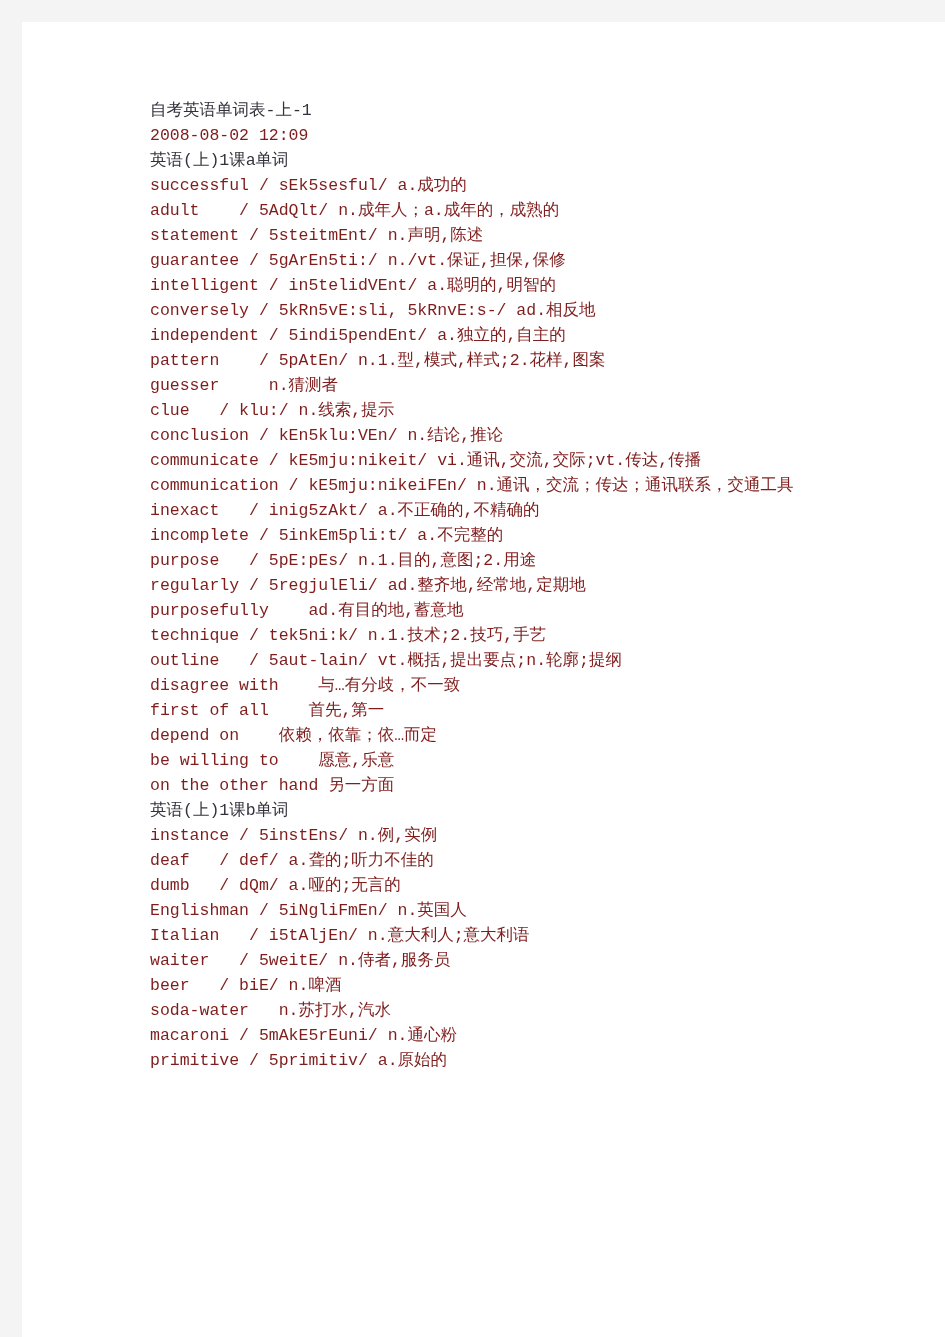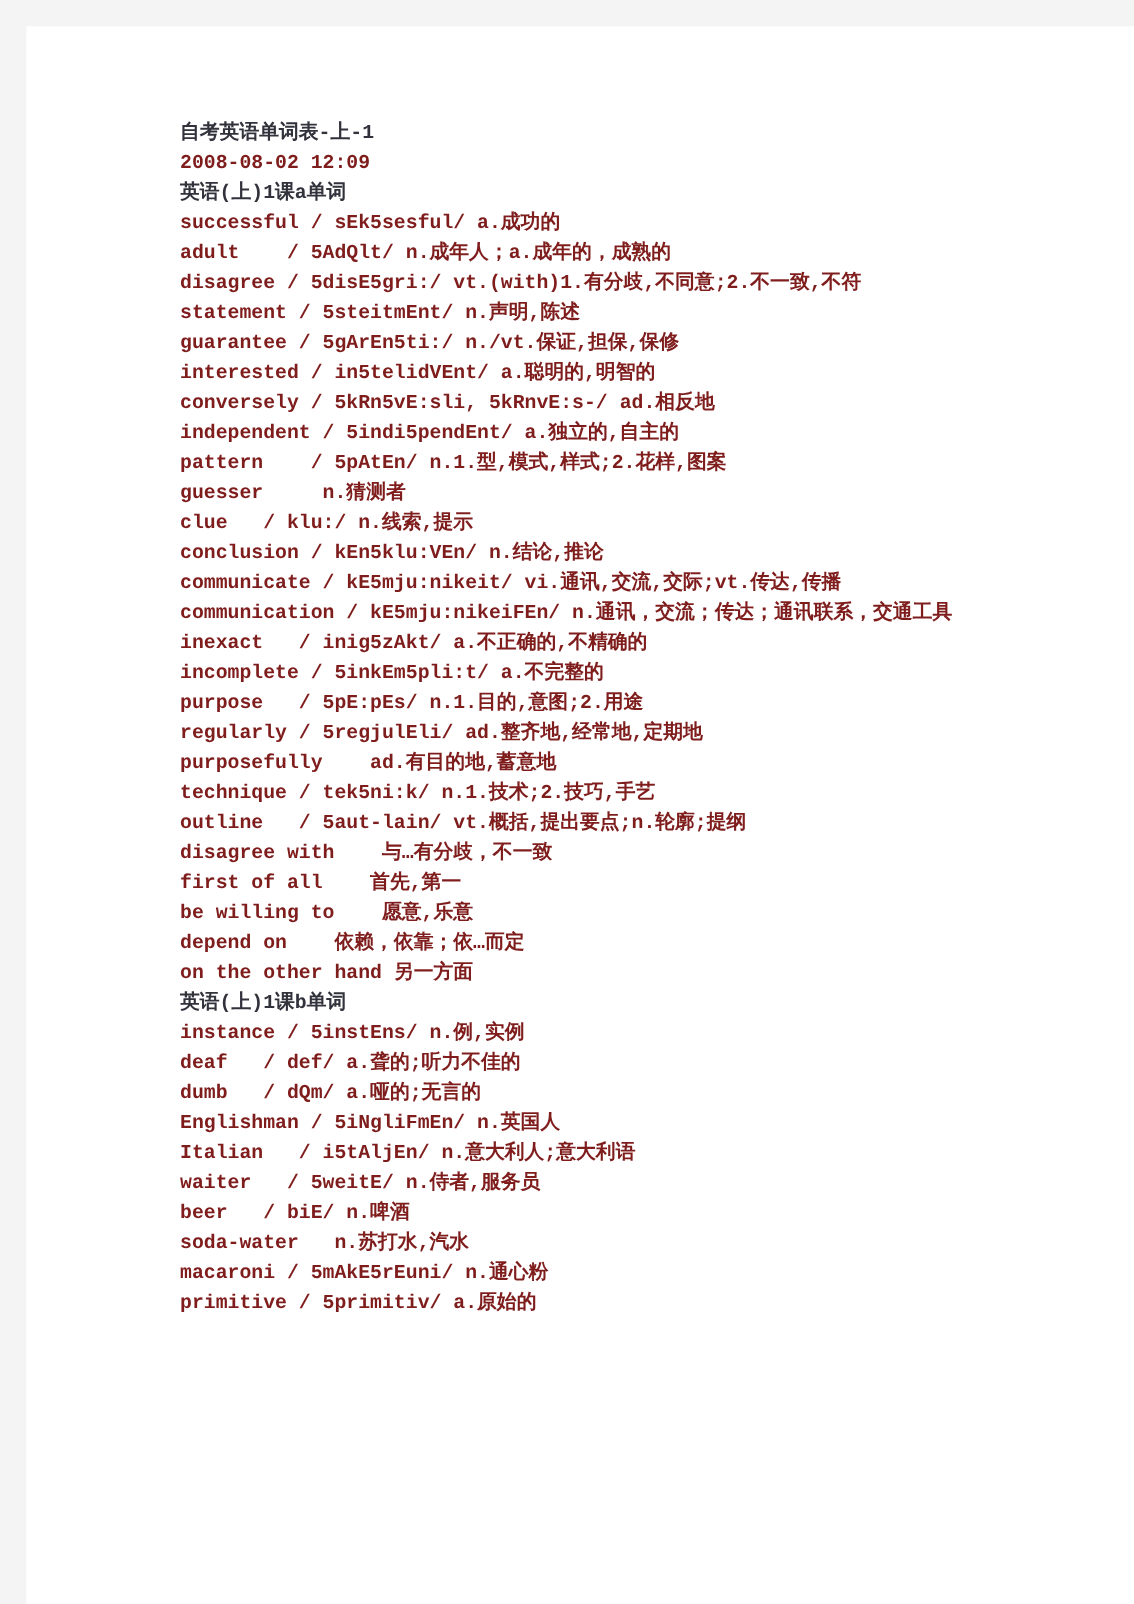--- a/index.html
+++ b/index.html
@@ -15,21 +15,20 @@
     overflow: hidden;
   }
   .page-wrap {
     position: absolute;
     left: 22px;
     top: 22px;
     width: 923px;
     height: 1315px;
     background: #ffffff;
     overflow: hidden;
-    font-weight: bold;
   }
   .doc-body {
     position: absolute;
     left: 128px;
     top: 76px;
     width: 690px;
   }
   .line {
     font-family: "Liberation Mono", "DejaVu Sans Mono", monospace;
     font-size: 16.5px;
@@ -48,43 +47,42 @@
 
 <div class="page-wrap">
   <div class="doc-body">
 
     <div class="line cjk-head">自考英语单词表-上-1</div>
     <div class="line">2008-08-02 12:09</div>
     <div class="line cjk-head">英语(上)1课a单词</div>
 
     <div class="line">successful / sEk5sesful/ a.成功的</div>
     <div class="line">adult    / 5AdQlt/ n.成年人；a.成年的，成熟的</div>
-    <div class="line">disagree / 5disE5gri:/ vt.(with)1.有分歧,不同意;2.不一致,不符</div>
     <div class="line">statement / 5steitmEnt/ n.声明,陈述</div>
     <div class="line">guarantee / 5gArEn5ti:/ n./vt.保证,担保,保修</div>
-    <div class="line">interested / in5telidVEnt/ a.聪明的,明智的</div>
+    <div class="line">intelligent / in5telidVEnt/ a.聪明的,明智的</div>
     <div class="line">conversely / 5kRn5vE:sli, 5kRnvE:s-/ ad.相反地</div>
     <div class="line">independent / 5indi5pendEnt/ a.独立的,自主的</div>
     <div class="line">pattern    / 5pAtEn/ n.1.型,模式,样式;2.花样,图案</div>
     <div class="line">guesser     n.猜测者</div>
     <div class="line">clue   / klu:/ n.线索,提示</div>
     <div class="line">conclusion / kEn5klu:VEn/ n.结论,推论</div>
     <div class="line">communicate / kE5mju:nikeit/ vi.通讯,交流,交际;vt.传达,传播</div>
     <div class="line">communication / kE5mju:nikeiFEn/ n.通讯，交流；传达；通讯联系，交通工具</div>
     <div class="line">inexact   / inig5zAkt/ a.不正确的,不精确的</div>
     <div class="line">incomplete / 5inkEm5pli:t/ a.不完整的</div>
     <div class="line">purpose   / 5pE:pEs/ n.1.目的,意图;2.用途</div>
     <div class="line">regularly / 5regjulEli/ ad.整齐地,经常地,定期地</div>
     <div class="line">purposefully    ad.有目的地,蓄意地</div>
     <div class="line">technique / tek5ni:k/ n.1.技术;2.技巧,手艺</div>
     <div class="line">outline   / 5aut-lain/ vt.概括,提出要点;n.轮廓;提纲</div>
     <div class="line">disagree with    与…有分歧，不一致</div>
     <div class="line">first of all    首先,第一</div>
+    <div class="line">depend on    依赖，依靠；依…而定</div>
     <div class="line">be willing to    愿意,乐意</div>
-    <div class="line">depend on    依赖，依靠；依…而定</div>
     <div class="line">on the other hand 另一方面</div>
 
     <div class="line cjk-head">英语(上)1课b单词</div>
 
     <div class="line">instance / 5instEns/ n.例,实例</div>
     <div class="line">deaf   / def/ a.聋的;听力不佳的</div>
     <div class="line">dumb   / dQm/ a.哑的;无言的</div>
     <div class="line">Englishman / 5iNgliFmEn/ n.英国人</div>
     <div class="line">Italian   / i5tAljEn/ n.意大利人;意大利语</div>
     <div class="line">waiter   / 5weitE/ n.侍者,服务员</div>

